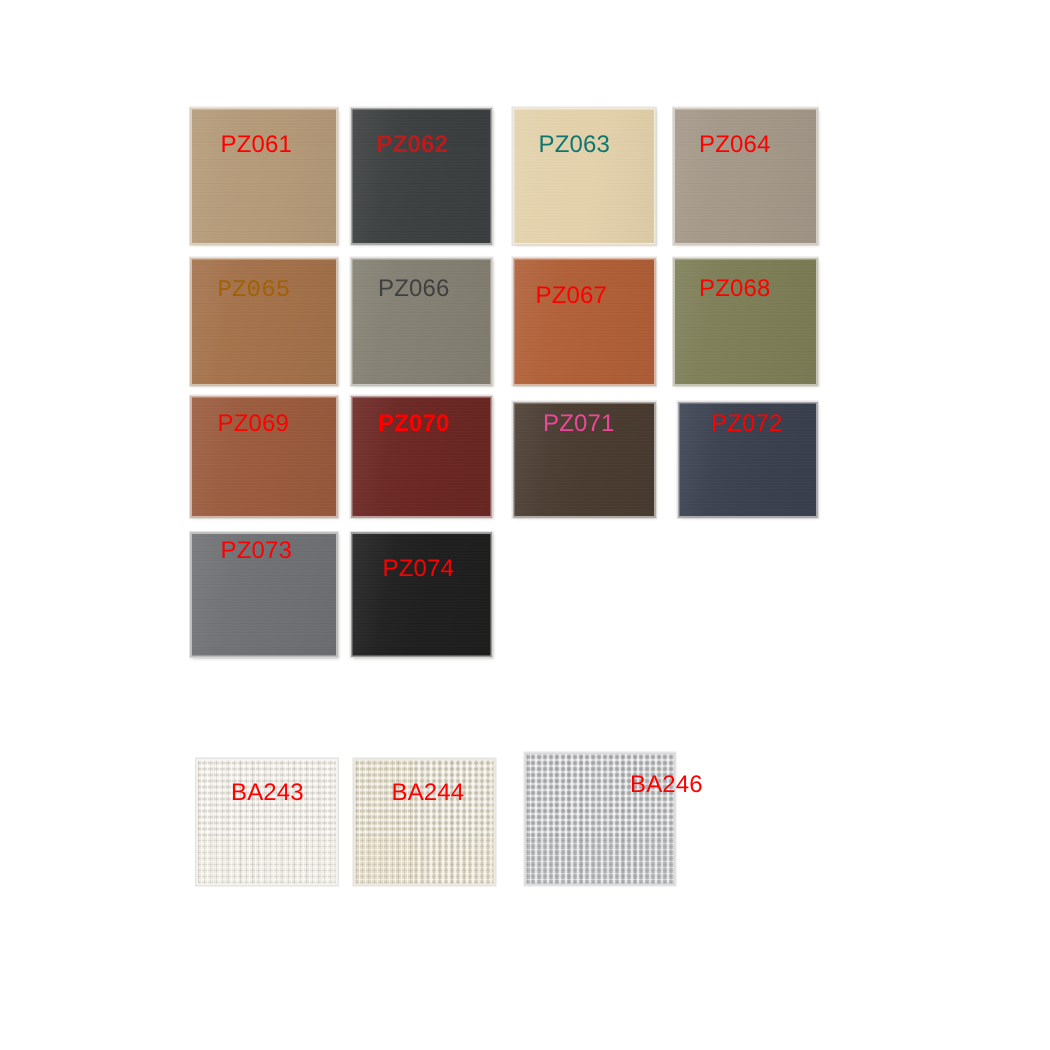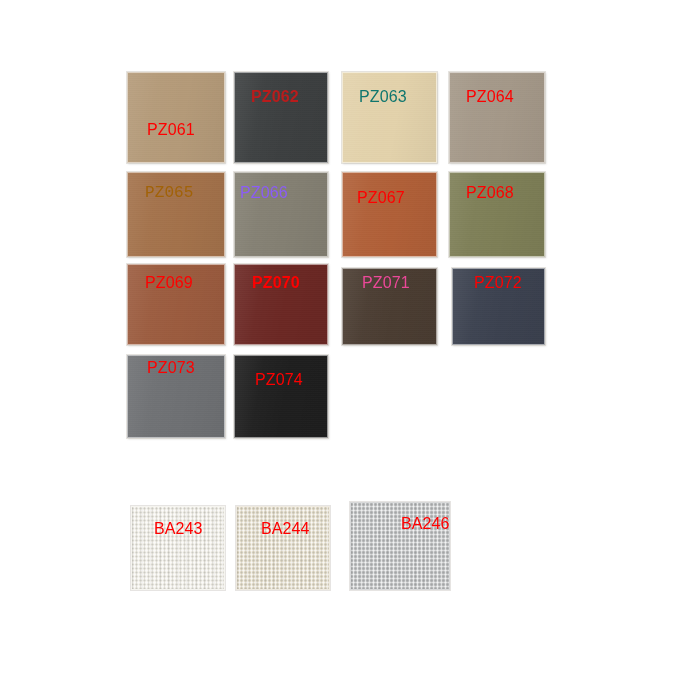--- a/index.html
+++ b/index.html
@@ -121,21 +121,21 @@
 </style>
 </head>
 <body>
 
 <div id="board" style="background: rgb(255, 255, 255); width: 700px; height: 700px;">
     <div>
       <div class="swatch pz" style="left: 127px; top: 72px; width: 98px; height: 91px; background: rgb(180, 154, 120);">
         <div class="grain"></div>
         <div class="grain2"></div>
       </div>
-      <div class="label" style="left: 147px; top: 89px; color: rgb(254, 0, 0); margin-top: 33px;">PZ061</div>
+      <div class="label" style="left: 147px; top: 89px; color: rgb(254, 0, 0);">PZ061</div>
       <div class="swatch pz" style="left: 234px; top: 72px; width: 94px; height: 91px; background: rgb(60, 63, 64);">
         <div class="grain"></div>
         <div class="grain2"></div>
       </div>
       <div class="label" style="left: 251px; top: 89px; color: #b91c1c; font-weight: bold;">PZ062</div>
       <div class="swatch pz" style="left: 342px; top: 72px; width: 95px; height: 91px; background: rgb(227, 210, 171);">
         <div class="grain"></div>
         <div class="grain2"></div>
       </div>
       <div class="label" style="left: 359px; top: 89px; color: #0f766e;">PZ063</div>
@@ -146,21 +146,21 @@
       <div class="label" style="left: 466px; top: 89px; color: rgb(254, 0, 0);">PZ064</div>
       <div class="swatch pz" style="left: 127px; top: 172px; width: 98px; height: 85px; background: rgb(163, 113, 74);">
         <div class="grain"></div>
         <div class="grain2"></div>
       </div>
       <div class="label" style="left: 145px; top: 185px; color: #a16207; font-family: Liberation Mono, monospace;">PZ065</div>
       <div class="swatch pz" style="left: 234px; top: 172px; width: 94px; height: 85px; background: rgb(131, 127, 114);">
         <div class="grain"></div>
         <div class="grain2"></div>
       </div>
-      <div class="label" style="left: 240px; top: 185px; color: #8b5cf6;">PZ066</div>
+      <div class="label" style="left: 252px; top: 185px; color: #404040;">PZ066</div>
       <div class="swatch pz" style="left: 342px; top: 172px; width: 95px; height: 85px; background: rgb(176, 95, 55);">
         <div class="grain"></div>
         <div class="grain2"></div>
       </div>
       <div class="label" style="left: 357px; top: 190px; color: rgb(254, 0, 0);">PZ067</div>
       <div class="swatch pz" style="left: 449px; top: 172px; width: 96px; height: 85px; background: rgb(125, 126, 86);">
         <div class="grain"></div>
         <div class="grain2"></div>
       </div>
       <div class="label" style="left: 466px; top: 185px; color: rgb(254, 0, 0);">PZ068</div>
@@ -203,15 +203,15 @@
       <div class="label" style="left: 154px; top: 521px; color: rgb(254, 0, 0);">BA243</div>
       <div class="swatch ba" style="left: 236px; top: 506px; width: 94px; height: 84px; background: rgb(228, 221, 203);">
         <div class="weave"></div>
         <div class="weave2"></div>
       </div>
       <div class="label" style="left: 261px; top: 521px; color: rgb(254, 0, 0);">BA244</div>
       <div class="swatch ba" style="left: 350px; top: 502px; width: 100px; height: 88px; background: rgb(190, 192, 193);">
         <div class="weave"></div>
         <div class="weave2"></div>
       </div>
-      <div class="label" style="left: 369px; top: 516px; color: rgb(254, 0, 0); padding-left: 32px;">BA246</div>
+      <div class="label" style="left: 388px; top: 516px; color: rgb(254, 0, 0); padding-left: 32px;">BA246</div>
     </div>
   </div>
 
 </body></html>

